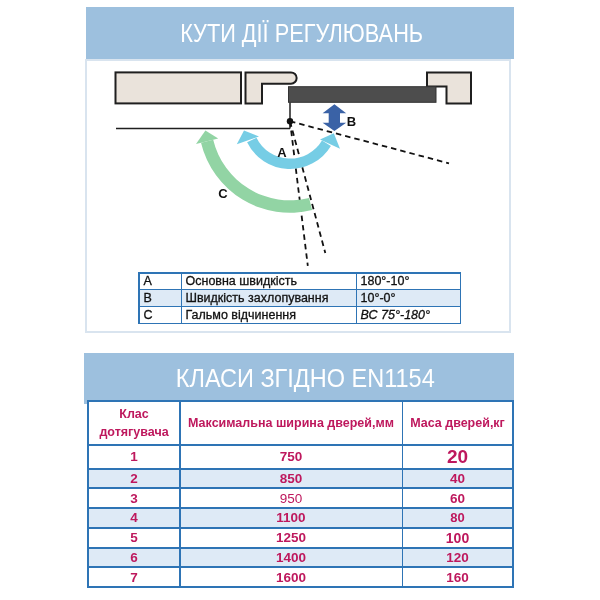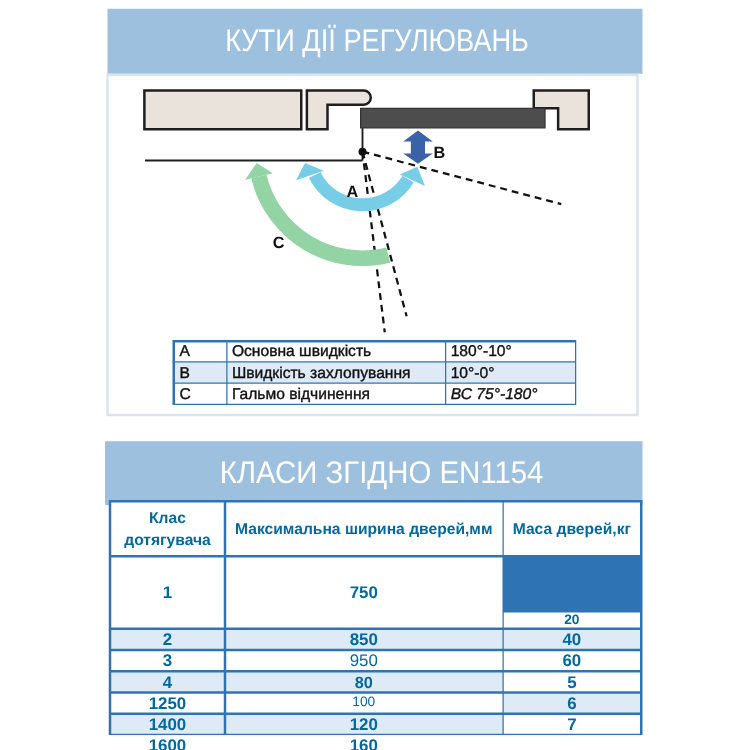--- a/index.html
+++ b/index.html
@@ -77,44 +77,45 @@
   <div style="background:#fff;display:flex;align-items:center;padding-left:4px;font-style:italic;">ВС 75°-180°</div>
 </div>
 
 <div class="hdr" style="left:84px;top:353px;width:430px;height:51px;">
     <span style="display:inline-block;transform:translateX(6.5px) scaleX(0.94);">КЛАСИ ЗГІДНО EN1154</span>
   </div>
 
 <div style="position:absolute;left:87px;top:400px;width:427px;height:188px;
      background:#2e74b5;padding:2px;box-sizing:border-box;
      display:grid;grid-template-columns:90px 221px 1fr;grid-template-rows:41.6px repeat(7,1fr);
-     column-gap:1.5px;row-gap:2px;color:#0369a1;">
+     column-gap:1.5px;row-gap:2px;color:#be185d;">
 
   <div style="background:#fff;display:flex;align-items:center;justify-content:center;text-align:center;font-weight:bold;font-size:12.5px;line-height:1.45;">Клас<br>дотягувача</div>
   <div style="background:#fff;display:flex;align-items:center;justify-content:center;font-weight:bold;font-size:12.5px;">Максимальна ширина дверей,мм</div>
   <div style="background:#fff;display:flex;align-items:center;justify-content:center;font-weight:bold;font-size:12.5px;">Маса дверей,кг</div>
 
   <div style="background:#fff;display:flex;align-items:center;justify-content:center;font-weight:bold;font-size:13.5px;">1</div>
   <div style="background:#fff;display:flex;align-items:center;justify-content:center;font-weight:bold;font-size:13.5px;">750</div>
-  <div style="background:#fff;display:flex;align-items:center;justify-content:center;font-weight:bold;font-size:11px;margin-top:44px;">20</div>
+  <div style="background:#fff;display:flex;align-items:center;justify-content:center;font-weight:bold;font-size:19px;">20</div>
 
   <div style="background:#deeaf6;display:flex;align-items:center;justify-content:center;font-weight:bold;font-size:13.5px;">2</div>
   <div style="background:#deeaf6;display:flex;align-items:center;justify-content:center;font-weight:bold;font-size:13.5px;">850</div>
   <div style="background:#deeaf6;display:flex;align-items:center;justify-content:center;font-weight:bold;font-size:13.5px;">40</div>
 
   <div style="background:#fff;display:flex;align-items:center;justify-content:center;font-weight:bold;font-size:13.5px;">3</div>
   <div style="background:#fff;display:flex;align-items:center;justify-content:center;font-weight:normal;font-size:13.5px;">950</div>
   <div style="background:#fff;display:flex;align-items:center;justify-content:center;font-weight:bold;font-size:13.5px;">60</div>
 
   <div style="background:#deeaf6;display:flex;align-items:center;justify-content:center;font-weight:bold;font-size:13.5px;">4</div>
+  <div style="background:#deeaf6;display:flex;align-items:center;justify-content:center;font-weight:bold;font-size:13.5px;">1100</div>
   <div style="background:#deeaf6;display:flex;align-items:center;justify-content:center;font-weight:bold;font-size:13px;">80</div>
 
   <div style="background:#fff;display:flex;align-items:center;justify-content:center;font-weight:bold;font-size:13.5px;">5</div>
   <div style="background:#fff;display:flex;align-items:center;justify-content:center;font-weight:bold;font-size:13.5px;">1250</div>
-  <div style="background:#fff;display:flex;align-items:center;justify-content:center;font-weight:normal;font-size:11px;">100</div>
+  <div style="background:#fff;display:flex;align-items:center;justify-content:center;font-weight:bold;font-size:14px;">100</div>
 
   <div style="background:#deeaf6;display:flex;align-items:center;justify-content:center;font-weight:bold;font-size:13.5px;">6</div>
   <div style="background:#deeaf6;display:flex;align-items:center;justify-content:center;font-weight:bold;font-size:13.5px;">1400</div>
   <div style="background:#deeaf6;display:flex;align-items:center;justify-content:center;font-weight:bold;font-size:13.5px;">120</div>
 
   <div style="background:#fff;display:flex;align-items:center;justify-content:center;font-weight:bold;font-size:13.5px;">7</div>
   <div style="background:#fff;display:flex;align-items:center;justify-content:center;font-weight:bold;font-size:13.5px;">1600</div>
   <div style="background:#fff;display:flex;align-items:center;justify-content:center;font-weight:bold;font-size:13.5px;">160</div>
 </div>
 

